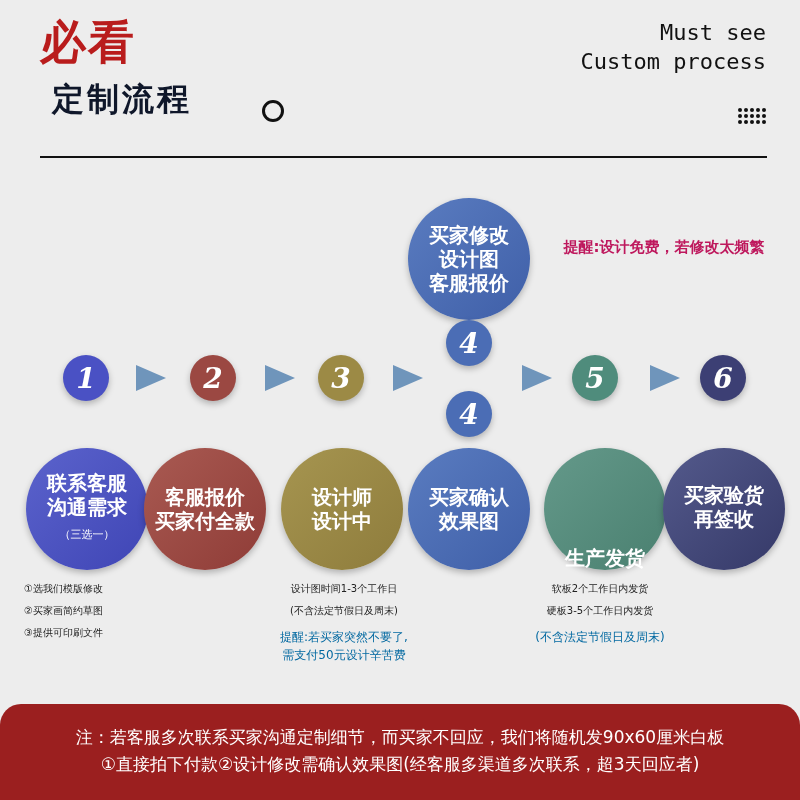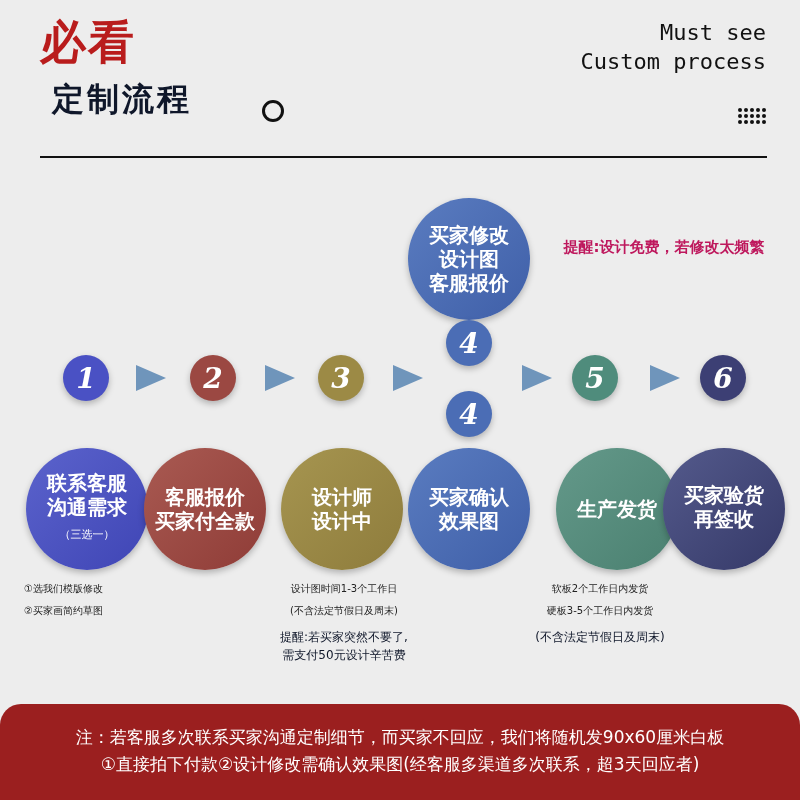--- a/index.html
+++ b/index.html
@@ -13,21 +13,21 @@
   .dots { left: 738px; top: 108px; width: 30px; height: 16px; display: grid; grid-template-columns: repeat(5, 4px); grid-template-rows: repeat(3, 4px); gap: 2px; }
   .dots span { width: 4px; height: 4px; background: #111; border-radius: 50%; }
   .hr { left: 40px; top: 156px; width: 727px; height: 2px; background: #111; }
   .circle { border-radius: 50%; display: flex; flex-direction: column; align-items: center; justify-content: center; color: #fff; text-align: center; box-shadow: 0 3px 6px rgba(0,0,0,0.25); }
   .big { width: 122px; height: 122px; font-size: 20px; font-weight: bold; line-height: 24px; }
   .num { width: 46px; height: 46px; font-size: 28px; font-weight: bold; font-style: italic; font-family: "DejaVu Serif", serif; }
   .arrow { width: 0; height: 0; border-top: 13px solid transparent; border-bottom: 13px solid transparent; border-left: 30px solid #6f95bb; }
   .sub { font-size: 11px; font-weight: normal; margin-top: 4px; }
   .note-top { left: 548px; top: 236px; width: 232px; text-align: center; font-size: 15px; font-weight: bold; line-height: 22px; color: #be185d; }
   .txt { font-size: 10px; line-height: 22px; color: #222; }
-  .small { font-size: 12px; line-height: 18px; color: #0f172a; text-align: center; }
+  .small { font-size: 12px; line-height: 18px; color: #0369a1; text-align: center; }
   .banner { left: 0; top: 704px; width: 800px; height: 124px; background: #9b1f1f; color: #fff; text-align: center; font-size: 17px; line-height: 27px; padding-top: 20px; border-radius: 21px; }
 </style>
 </head>
 <body>
 
 <div class="abs title-a">必看</div>
 <div class="abs title-b">定制流程</div>
 <div class="abs title-dot"></div>
 <div class="abs en">
   <div>Must see</div>
@@ -84,31 +84,32 @@
   <div>买家付全款</div>
 </div>
 <div class="abs circle big" style="left:281px;top:448px;background:linear-gradient(135deg,#a69550,#8e7c3c);">
   <div>设计师</div>
   <div>设计中</div>
 </div>
 <div class="abs circle big" style="left:408px;top:448px;background:linear-gradient(135deg,#5a7cc0,#3f5fa8);">
   <div>买家确认</div>
   <div>效果图</div>
 </div>
-<div class="abs circle big" style="left:556px;top:448px;background:linear-gradient(135deg,#64998a,#4a8070);">
+<div class="abs circle big" style="left:544px;top:448px;background:linear-gradient(135deg,#64998a,#4a8070);justify-content:flex-end;">
   <div>生产发货</div>
 </div>
 <div class="abs circle big" style="left:663px;top:448px;background:linear-gradient(135deg,#545a8c,#353968);font-family:Liberation Mono, monospace;">
   <div>买家验货</div>
   <div>再签收</div>
 </div>
 
 <div class="abs txt" style="left:24px;top:578px;">
   <div>①选我们模版修改</div>
   <div>②买家画简约草图</div>
+  <div>③提供可印刷文件</div>
 </div>
 <div class="abs" style="left:244px;top:578px;width:200px;text-align:center;">
   <div class="txt">设计图时间1-3个工作日</div>
   <div class="txt">(不含法定节假日及周末)</div>
   <div class="small" style="margin-top:6px;">提醒:若买家突然不要了,</div>
   <div class="small">需支付50元设计辛苦费</div>
 </div>
 <div class="abs" style="left:500px;top:578px;width:200px;text-align:center;">
   <div class="txt">软板2个工作日内发货</div>
   <div class="txt">硬板3-5个工作日内发货</div>

